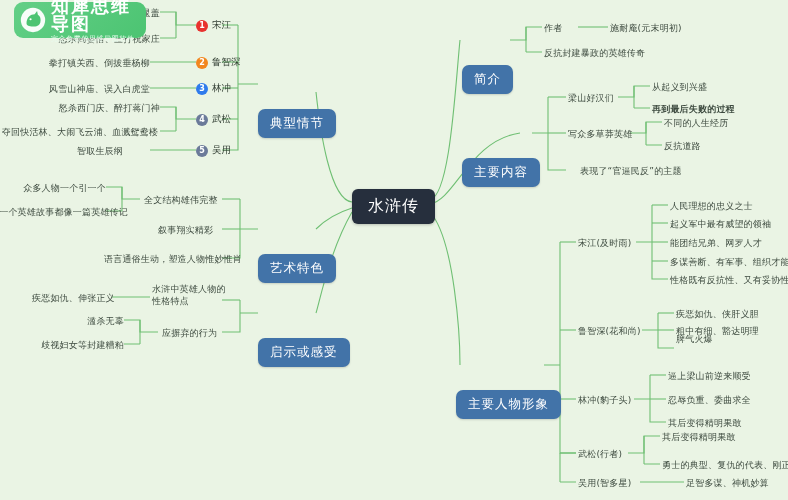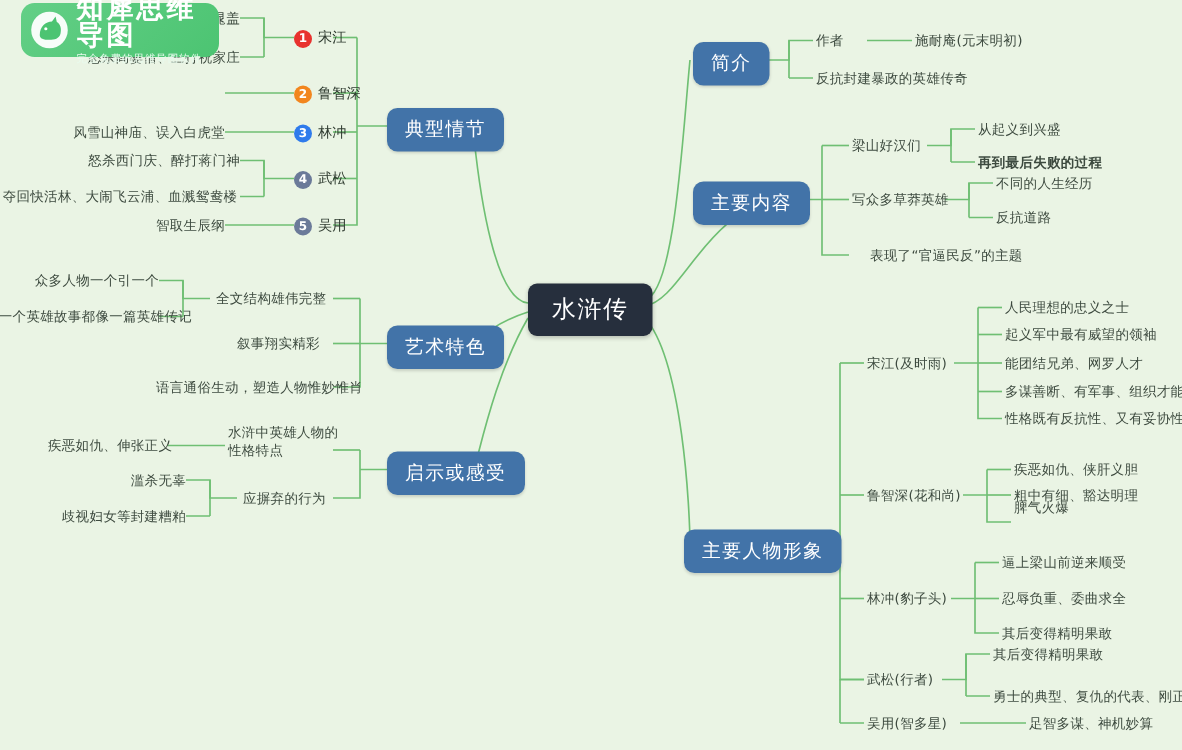--- a/index.html
+++ b/index.html
@@ -29,20 +29,21 @@
 
   .root{
     background:#262f3d;color:#ffffff;border-radius:6px;
     font-size:16px;padding:7px 16px;letter-spacing:1px;
     box-shadow:0 1px 3px rgba(0,0,0,.22);
   }
   .branch{
     background:#4273a8;color:#ffffff;border-radius:7px;
     font-size:12.5px;padding:6px 12px;letter-spacing:1px;
     box-shadow:0 1px 2px rgba(0,0,0,.15);
+    margin-top:37px;
   }
   .leaf{
     color:#3d4a3f;font-size:9px;letter-spacing:.2px;line-height:1.35;
   }
   .leaf.multiline{white-space:normal;width:82px;}
 
   
   .numnode{display:flex;align-items:center;gap:4px;}
   .badge{
     width:12px;height:12px;border-radius:50%;color:#fff;font-size:8px;
@@ -175,24 +176,25 @@
     <span class="badge" style="background:#6b7a99">4</span>
     <span class="nlabel">武松</span>
   </div>
   <div class="node numnode" style="left:196px;top:144px;">
     <span class="badge" style="background:#6b7a99">5</span>
     <span class="nlabel">吴用</span>
   </div>
 
   <div class="node leaf ra" style="left:60px;top:7px;width:100px;">私放晁盖</div>
   <div class="node leaf ra" style="left:20px;top:33px;width:140px;">怒杀阎婆惜、三打祝家庄</div>
+  <div class="node leaf ra" style="left:10px;top:57px;width:140px;">拳打镇关西、倒拔垂杨柳</div>
   <div class="node leaf ra" style="left:10px;top:83px;width:140px;">风雪山神庙、误入白虎堂</div>
   <div class="node leaf ra" style="left:20px;top:102px;width:140px;">怒杀西门庆、醉打蒋门神</div>
   <div class="node leaf ra" style="left:0px;top:126px;width:160px;text-align:center;">夺回快活林、大闹飞云浦、血溅鸳鸯楼</div>
-  <div class="node leaf ra" style="left:50px;top:145px;width:100px;">智取生辰纲</div>
+  <div class="node leaf ra" style="left:50px;top:145px;width:100px;text-align:center;">智取生辰纲</div>
 
   <div class="node branch" style="left:258px;top:217px;">艺术特色</div>
 
   <div class="node leaf" style="left:144px;top:194px;">全文结构雄伟完整</div>
   <div class="node leaf" style="left:158px;top:224px;">叙事翔实精彩</div>
   <div class="node leaf" style="left:104px;top:253px;">语言通俗生动，塑造人物惟妙惟肖</div>
 
   <div class="node leaf ra" style="left:20px;top:182px;width:86px;">众多人物一个引一个</div>
   <div class="node leaf ra" style="left:-10px;top:206px;width:116px;">每一个英雄故事都像一篇英雄传记</div>
 

